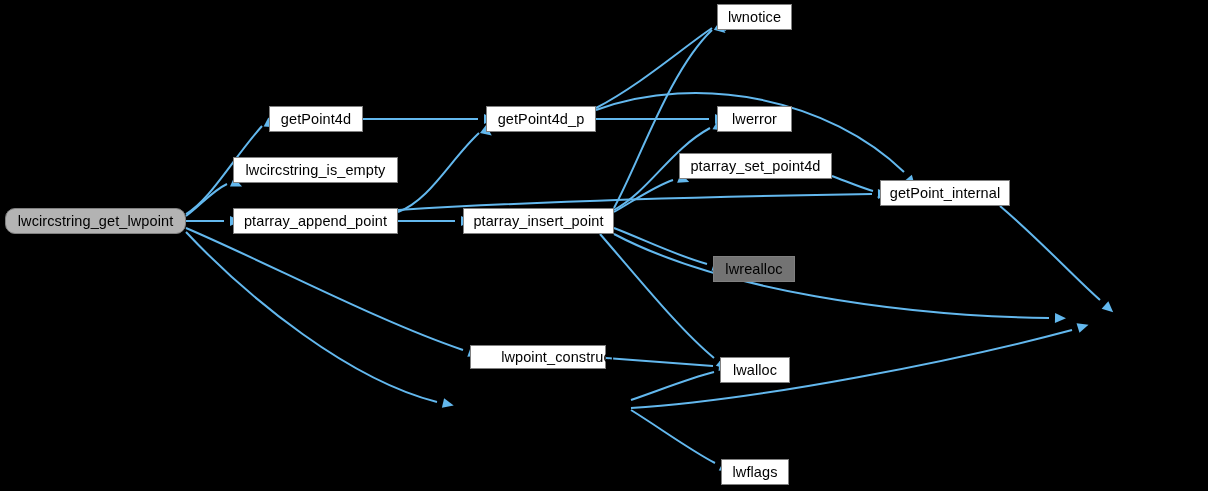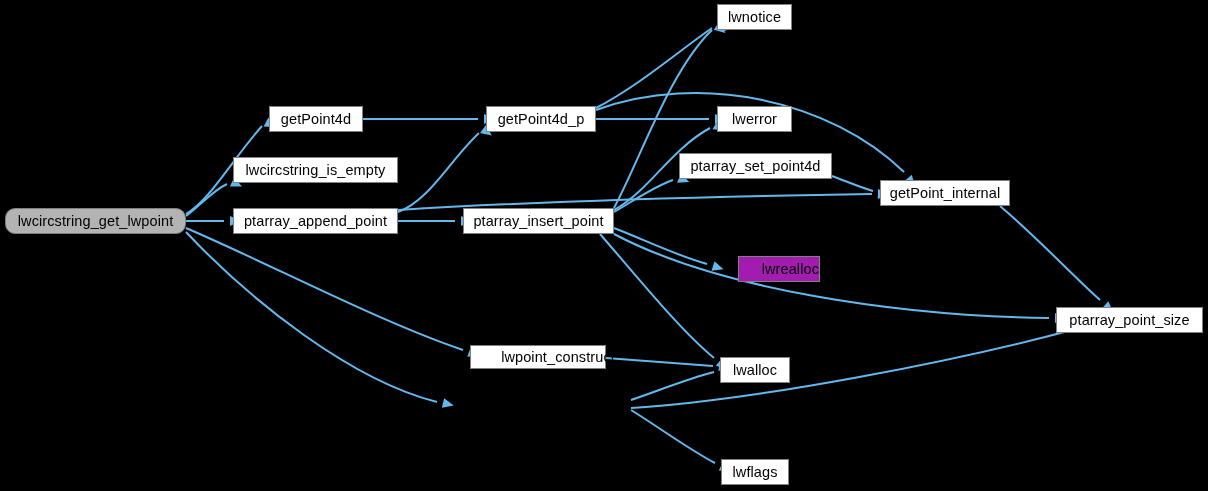--- a/index.html
+++ b/index.html
@@ -122,28 +122,25 @@
     </div>
     <div class="node" style="left: 717px; top: 4px; width: 75px; height: 26px; background: rgb(255, 255, 255); border-color: rgb(128, 128, 128);">
       <span class="node-label">lwnotice</span>
     </div>
     <div class="node" style="left: 717px; top: 106px; width: 75px; height: 26px; background: rgb(255, 255, 255); border-color: rgb(128, 128, 128);">
       <span class="node-label">lwerror</span>
     </div>
     <div class="node" style="left: 679px; top: 153px; width: 153px; height: 26px; background: rgb(255, 255, 255); border-color: rgb(128, 128, 128);">
       <span class="node-label">ptarray_set_point4d</span>
     </div>
-    <div class="node" style="left: 738px; top: 256px; width: 82px; height: 26px; background: #a21caf; border-color: rgb(128, 128, 128); justify-content: flex-end;">
+    <div class="node" style="left: 713px; top: 256px; width: 82px; height: 26px; background: #737373; border-color: rgb(128, 128, 128);">
       <span class="node-label">lwrealloc</span>
     </div>
     <div class="node" style="left: 720px; top: 357px; width: 70px; height: 26px; background: rgb(255, 255, 255); border-color: rgb(128, 128, 128);">
       <span class="node-label">lwalloc</span>
     </div>
     <div class="node" style="left: 721px; top: 459px; width: 68px; height: 26px; background: rgb(255, 255, 255); border-color: rgb(128, 128, 128);">
       <span class="node-label">lwflags</span>
     </div>
     <div class="node" style="left: 880px; top: 180px; width: 130px; height: 26px; background: rgb(255, 255, 255); border-color: rgb(128, 128, 128);">
       <span class="node-label">getPoint_internal</span>
     </div>
-    <div class="node" style="left: 1056px; top: 307px; width: 147px; height: 26px; background: rgb(255, 255, 255); border-color: rgb(128, 128, 128);">
-      <span class="node-label">ptarray_point_size</span>
-    </div>
   </div>
 
 </body></html>

